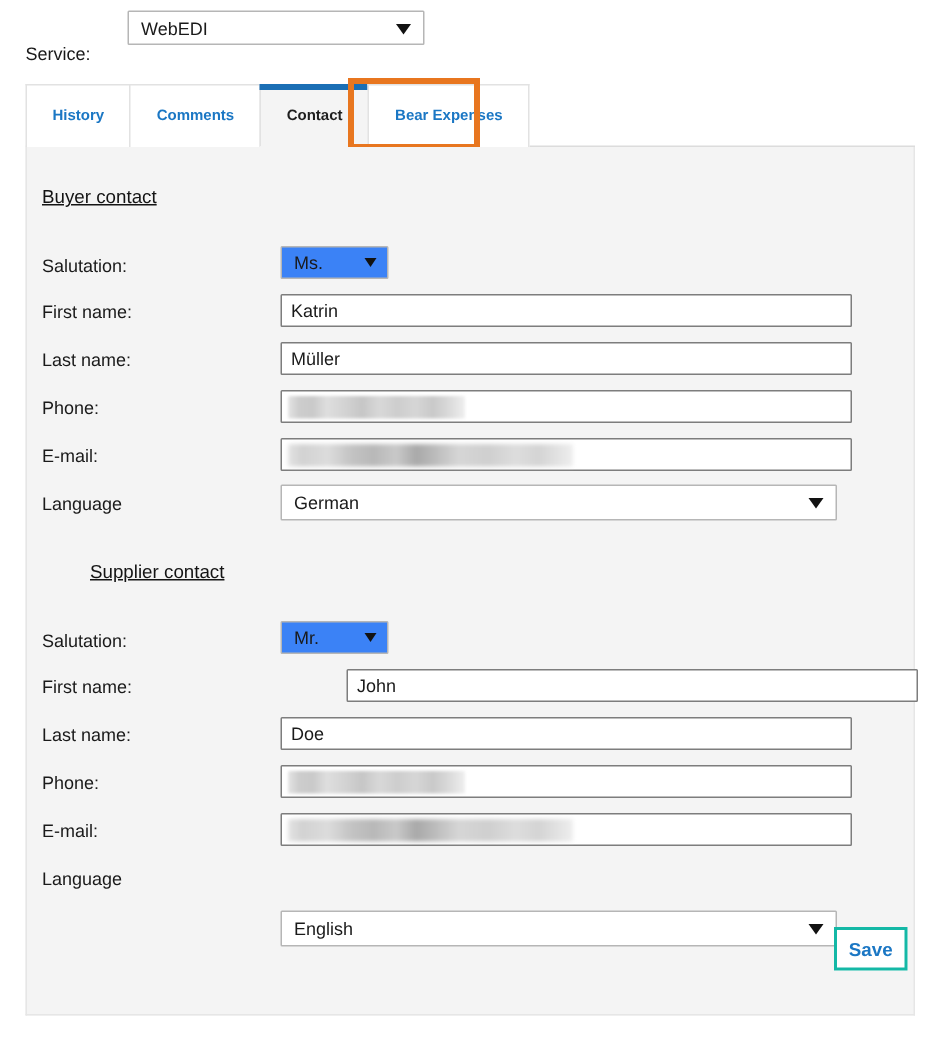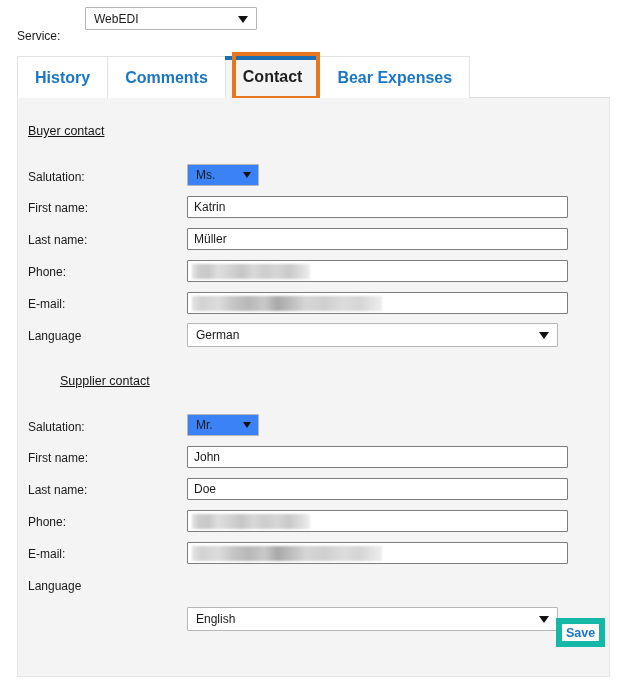--- a/index.html
+++ b/index.html
@@ -32,21 +32,21 @@
     left: 17px;
     top: 12px;
     font-size: 12px;
     color: #1a1a1a;
     margin-top: 17px;
   }
   #service-select {
     position: absolute;
     left: 85px;
     top: 7px;
-    width: 172px;
+    width: 198px;
     height: 23px;
     box-sizing: border-box;
     border: 1px solid #b6b6b6;
     background: #ffffff;
     border-radius: 1px;
   }
   #service-select .sel-text {
     position: absolute;
     left: 8px;
     top: 4px;
@@ -84,21 +84,21 @@
     height: 42px;
     border-left: 1px solid #e2e2e2;
     border-top: 1px solid #e2e2e2;
     border-right: 1px solid #e2e2e2;
     background: #ffffff;
     display: flex;
     align-items: center;
     justify-content: flex-end;
     padding: 0 17px;
     font-weight: bold;
-    font-size: 16px;
+    font-size: 10px;
     color: #1b77c4;
     cursor: pointer;
     margin-right: -1px;
   }
   .tab.active {
     background: #f4f4f4;
     color: #1e1e1e;
     border-bottom: 1px solid #f4f4f4;
   }
   .tab.active::before {
@@ -248,21 +248,21 @@
   }
 
   #save-button {
     position: absolute;
     left: 538px;
     top: 520px;
     width: 49px;
     height: 29px;
     box-sizing: border-box;
     background: #ffffff;
-    border: 6px solid #14b8a6;
+    border: 2px solid #14b8a6;
     display: flex;
     align-items: center;
     justify-content: center;
     font-weight: bold;
     font-size: 12.5px;
     color: #1b77c4;
     cursor: pointer;
   }
 </style>
 </head>
@@ -330,21 +330,21 @@
 
   <div class="section-title" style="top:276px;margin-left:32px;">Supplier contact</div>
 
   <div class="field-label" style="top:322px;">Salutation:</div>
   <div class="small-select" style="top:316px;">
     <span class="val">Mr.</span>
     <span class="caret"></span>
   </div>
 
   <div class="field-label" style="top:353px;">First name:</div>
-  <div class="text-input" style="top:348px;">
+  <div class="text-input" style="top:348px;margin-left:44px;">
     <span class="val">John</span>
   </div>
 
   <div class="field-label" style="top:385px;">Last name:</div>
   <div class="text-input" style="top:380px;">
     <span class="val">Doe</span>
   </div>
 
   <div class="field-label" style="top:417px;">Phone:</div>
   <div class="text-input" style="top:412px;">

